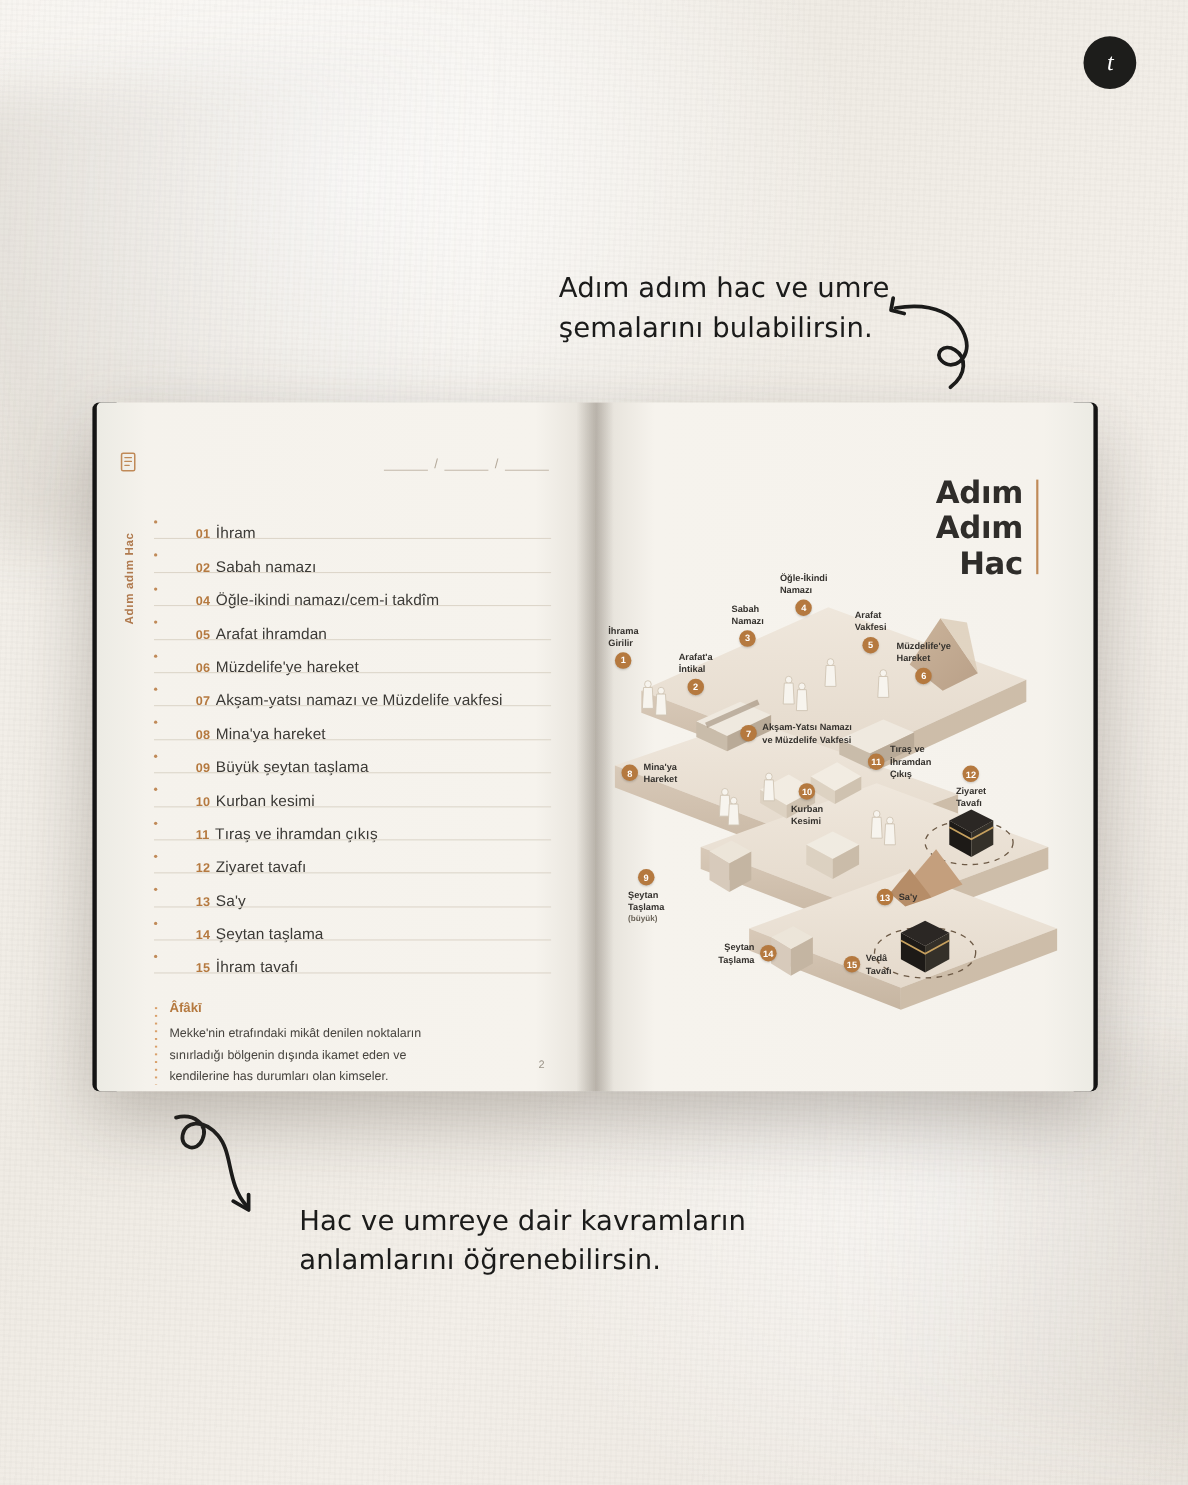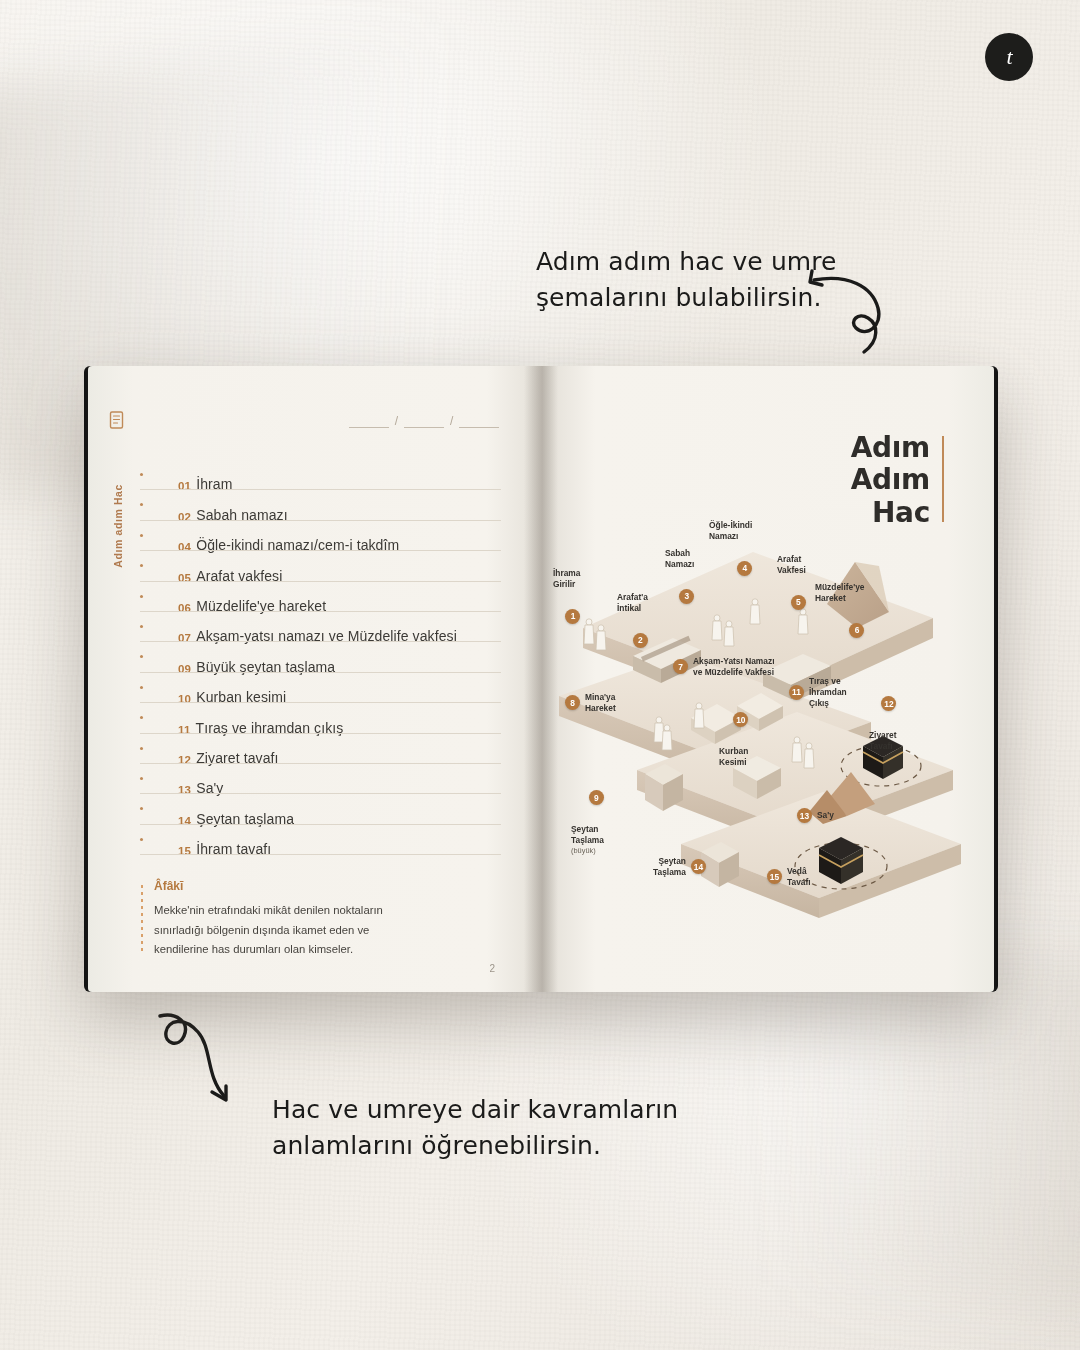--- a/index.html
+++ b/index.html
@@ -51,21 +51,21 @@
 
   
   .annot{
     position:absolute;
     font-family:"DejaVu Sans", sans-serif;
     color:#1b1b1a;
     font-size:25px;
     line-height:1.45;
     letter-spacing:.1px;
   }
-  .annot-top{ left:536px; top:244px; width:330px; }
+  .annot-top{ left:508px; top:244px; width:330px; }
   .annot-bottom{ left:240px; top:1092px; width:420px;margin-left:32px; }
 
   .arrow{ position:absolute; }
   .arrow svg{ display:block; }
 
   
   .book{
     position:absolute; left:88px; top:366px; width:906px; height:626px;
     display:flex;
     filter:drop-shadow(0 26px 34px rgba(70,60,50,.30));
@@ -159,23 +159,23 @@
   .node{ position:absolute; }
   .badge{
     width:15px;height:15px;border-radius:50%;
     background:#b5793f;color:#fff;font-size:8.4px;font-weight:700;
     display:flex;align-items:center;justify-content:center;
     box-shadow:0 1px 2px rgba(0,0,0,.18);
   }
   .node .lbl{
     font-size:8.4px; color:#35322e; line-height:1.28; font-weight:700; white-space:nowrap;
   }
-  .node .lbl small{ display:block; font-weight:400; font-size:7.4px; color:#6b6459; }
+  .node .lbl small{ display:block; font-weight:700; font-size:7.4px; color:#6b6459; }
   .node.row{ display:flex; align-items:center; gap:5px; }
-  .node.col{ display:flex; flex-direction:column; align-items:flex-end; gap:19px; }
+  .node.col{ display:flex; flex-direction:column; align-items:center; gap:3px; }
   .node.rowrev{ display:flex; align-items:center; gap:5px; flex-direction:row-reverse; }
 </style>
 </head>
 <body>
 
 <div class="backdrop"></div>
 <div class="cloth-shadow"></div>
 <div class="cloth-shadow2"></div>
 
 <div class="logo">
@@ -229,29 +229,33 @@
       <div class="c-item">
           <span class="num">02</span>
           <span class="txt">Sabah namazı</span>
         </div>
       <div class="c-item">
           <span class="num">04</span>
           <span class="txt">Öğle-ikindi namazı/cem-i takdîm</span>
         </div>
       <div class="c-item">
           <span class="num">05</span>
-          <span class="txt">Arafat vakfesi</span>
+          <span class="txt">Arafat ihramdan</span>
         </div>
       <div class="c-item">
           <span class="num">06</span>
           <span class="txt">Müzdelife'ye hareket</span>
         </div>
       <div class="c-item">
           <span class="num">07</span>
           <span class="txt">Akşam-yatsı namazı ve Müzdelife vakfesi</span>
+        </div>
+      <div class="c-item">
+          <span class="num">08</span>
+          <span class="txt">Mina'ya hareket</span>
         </div>
       <div class="c-item">
           <span class="num">09</span>
           <span class="txt">Büyük şeytan taşlama</span>
         </div>
       <div class="c-item">
           <span class="num">10</span>
           <span class="txt">Kurban kesimi</span>
         </div>
       <div class="c-item">

